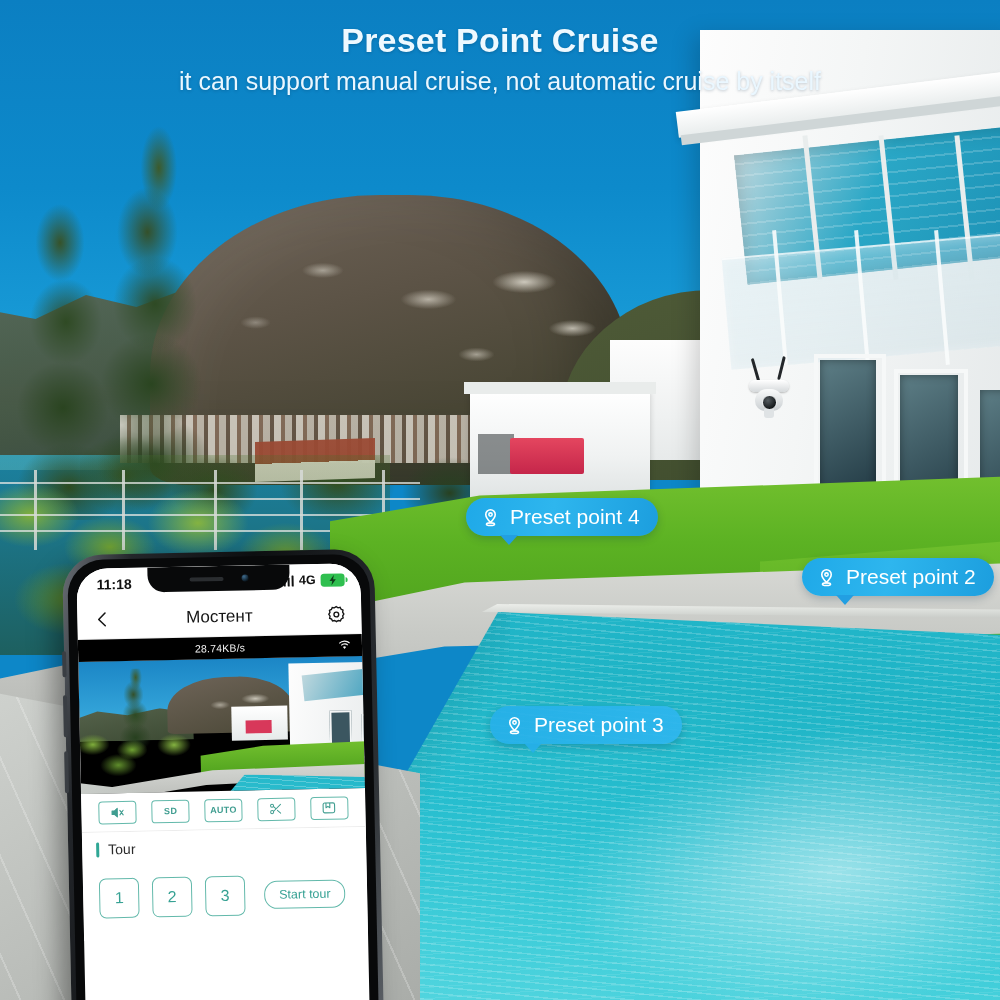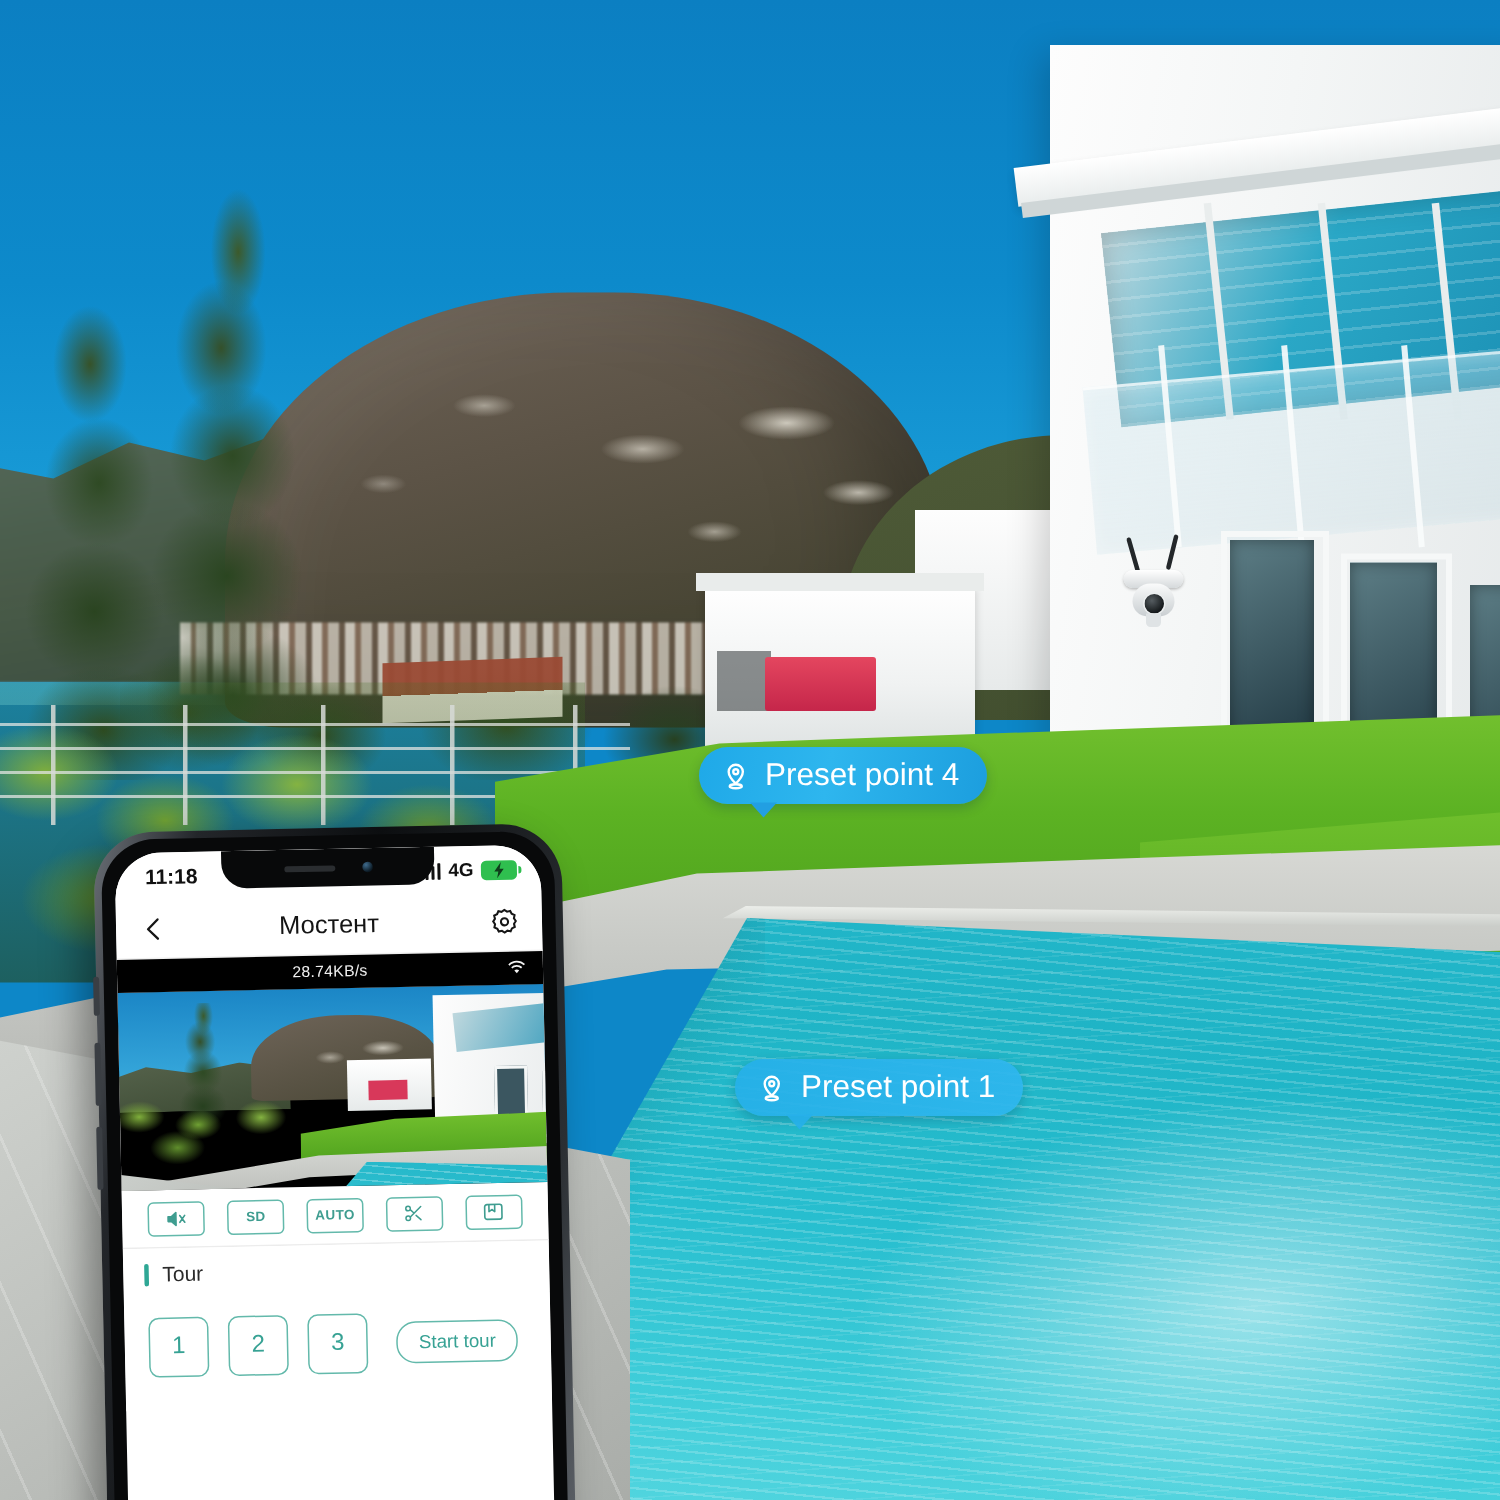--- a/index.html
+++ b/index.html
@@ -379,38 +379,50 @@
     <div class="cam">
       <div class="ant l"></div>
       <div class="ant r"></div>
       <div class="top"></div>
       <div class="body"></div>
       <div class="lens"></div>
       <div class="mount"></div>
     </div>
   </div>
 
+  <div class="headings">
+    <div class="h-title">Preset Point Cruise</div>
+    <div class="h-sub">it can support manual cruise, not automatic cruise by itself</div>
+  </div>
 
   <div class="badge b1" style="left:466px;top:498px;">
     <svg class="pin" viewBox="0 0 24 24" fill="none" stroke="#ffffff" stroke-width="1.8">
       <path d="M12 3.2c-3 0-5.4 2.4-5.4 5.4 0 3.8 5.4 9 5.4 9s5.4-5.2 5.4-9c0-3-2.4-5.4-5.4-5.4z"></path>
       <circle cx="12" cy="8.6" r="1.9"></circle>
       <ellipse cx="12" cy="19.6" rx="4.6" ry="1.5"></ellipse>
     </svg>
     <span>Preset point 4</span>
   </div>
 
+  <div class="badge b2" style="left:802px;top:558px;">
+    <svg class="pin" viewBox="0 0 24 24" fill="none" stroke="#ffffff" stroke-width="1.8">
+      <path d="M12 3.2c-3 0-5.4 2.4-5.4 5.4 0 3.8 5.4 9 5.4 9s5.4-5.2 5.4-9c0-3-2.4-5.4-5.4-5.4z"></path>
+      <circle cx="12" cy="8.6" r="1.9"></circle>
+      <ellipse cx="12" cy="19.6" rx="4.6" ry="1.5"></ellipse>
+    </svg>
+    <span>Preset point 2</span>
+  </div>
 
   <div class="badge b3" style="left:490px;top:706px;">
     <svg class="pin" viewBox="0 0 24 24" fill="none" stroke="#ffffff" stroke-width="1.8">
       <path d="M12 3.2c-3 0-5.4 2.4-5.4 5.4 0 3.8 5.4 9 5.4 9s5.4-5.2 5.4-9c0-3-2.4-5.4-5.4-5.4z"></path>
       <circle cx="12" cy="8.6" r="1.9"></circle>
       <ellipse cx="12" cy="19.6" rx="4.6" ry="1.5"></ellipse>
     </svg>
-    <span>Preset point 1</span>
+    <span>Preset point 3</span>
   </div>
 
   <div class="phone">
     <div class="frame">
       <div class="btn-side" style="top:96px;height:26px;"></div>
       <div class="btn-side" style="top:140px;height:42px;"></div>
       <div class="btn-side" style="top:196px;height:42px;"></div>
       <div class="bezel">
         <div class="screen">
 

